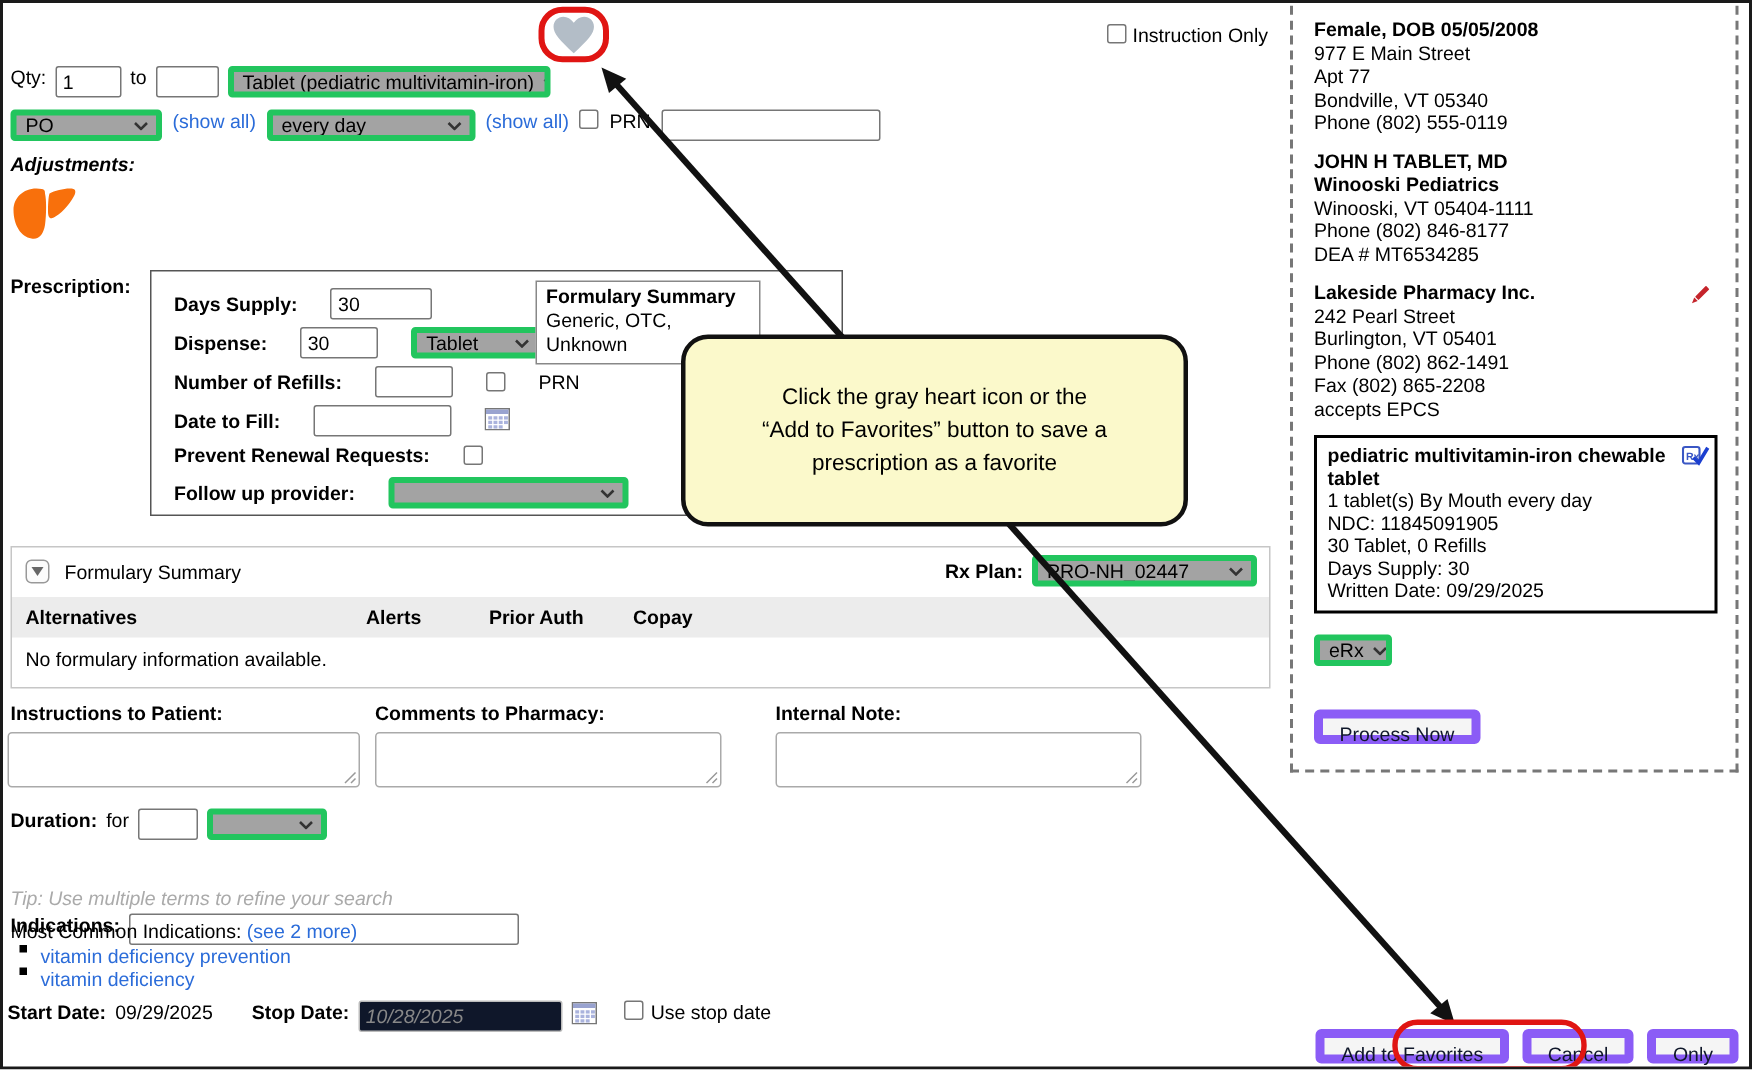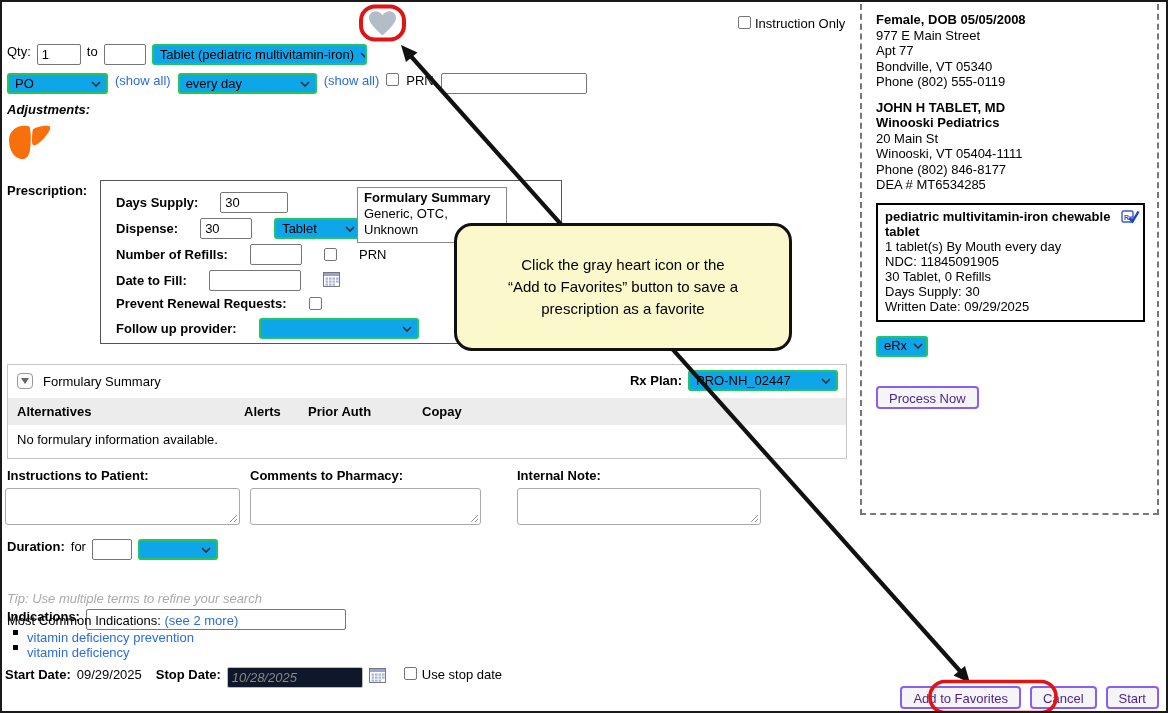--- a/index.html
+++ b/index.html
@@ -8,24 +8,24 @@
   #page { position:relative; width:1168px; height:713px; border:2px solid #1a1a1a; background:#fff; overflow:hidden; }
 
   .abs { position:absolute; }
   .b { font-weight:bold; }
   .row { display:flex; align-items:flex-start; }
   .link { color:#2b6cd9; cursor:pointer; text-decoration:none; }
 
   input[type=text] { height:21px; border:1px solid #767676; border-radius:2px; font-family:"Liberation Sans",sans-serif; font-size:13px; padding:0 4px; background:#fff; }
   .cb { display:inline-block; width:13px; height:13px; border:1px solid #767676; border-radius:2px; background:#fff; flex:none; }
 
-  .sel { display:inline-flex; align-items:center; justify-content:space-between; height:21px; border:2px solid #22c55e; border-radius:3px; background:#0ea5e9; padding:0 5px 0 6px; gap:6px; white-space:nowrap; overflow:hidden; }
+  .sel { display:inline-flex; align-items:center; justify-content:space-between; height:21px; border:4px solid #22c55e; border-radius:3px; background:#a3a3a3; padding:0 5px 0 6px; gap:6px; white-space:nowrap; overflow:hidden; }
   .sel .chev { flex:none; display:inline-block; }
 
-  .btn { display:inline-block; height:23px; line-height:21px; padding:0 11px; background:#f5f5f5; border:2px solid #8b5cf6; border-radius:4px; font-size:13px; color:#4c1d95; text-align:center; }
+  .btn { display:inline-block; height:23px; line-height:21px; padding:0 11px; background:#f5f5f5; border:6px solid #8b5cf6; border-radius:4px; font-size:13px; color:#0f172a; text-align:center; }
 
   
   #title { top:13px; left:8px; font-size:13.5px; letter-spacing:.1px; }
   #heart { top:6px; left:364px; }
   #instruction-only { top:14px; left:736px; gap:4px; }
 
   
   #row-qty { top:42px; left:5px; gap:6px; }
   #row-route { top:71px; left:5px; gap:7px; }
 
@@ -214,21 +214,21 @@
       <span class="sel" style="width:150px">
         <span>PRO-NH_02447</span>
         <svg class="chev" width="10" height="6" viewBox="0 0 10 6">
             <polyline points="1,1 5,5 9,1" fill="none" stroke="#333" stroke-width="1.7"></polyline>
           </svg>
       </span>
     </div>
     <div id="fs-thead">
       <span style="left:9px">Alternatives</span>
       <span style="left:236px">Alerts</span>
-      <span style="left:300px">Prior Auth</span>
+      <span style="left:318px">Prior Auth</span>
       <span style="left:414px">Copay</span>
     </div>
     <div id="fs-empty">No formulary information available.</div>
   </div>
 
   <span class="note-label" style="left:5px">Instructions to Patient:</span>
   <span class="note-label" style="left:248px">Comments to Pharmacy:</span>
   <span class="note-label" style="left:515px">Internal Note:</span>
 
   <div class="ta-wrap" style="left:3px;width:235px">
@@ -277,21 +277,21 @@
     <a class="link">vitamin deficiency prevention</a>
   </div>
   <div class="mci-item abs" style="top:643px">
     <span class="sq-bullet"></span>
     <a class="link">vitamin deficiency</a>
   </div>
 
   <div id="dates-row" class="abs row">
     <span class="b">Start Date:</span>
     <span>09/29/2025</span>
-    <span class="b" style="margin-left:8px">Stop Date:</span>
+    <span class="b" style="margin-left:20px">Stop Date:</span>
     <input id="stop-input" type="text" disabled="" value="10/28/2025" style="">
     <span>
       <svg width="17" height="16" viewBox="0 0 17 16">
           <rect x="0.5" y="1.5" width="16" height="14" fill="#fff" stroke="#777"></rect>
           <rect x="1" y="2" width="15" height="3" fill="#99a3d0"></rect>
           <g fill="#aab3dd">
             <rect x="2.5" y="6.5" width="2.6" height="2.2"></rect>
             <rect x="6" y="6.5" width="2.6" height="2.2"></rect>
             <rect x="9.5" y="6.5" width="2.6" height="2.2"></rect>
             <rect x="13" y="6.5" width="2.6" height="2.2"></rect>
@@ -307,38 +307,53 @@
     </span>
     <label class="row" style="gap:5px;margin-left:12px">
       <span class="cb"></span>
       <span>Use stop date</span>
     </label>
   </div>
 
   <div id="footer-buttons" class="abs row">
     <span class="btn">Add to Favorites</span>
     <span class="btn">Cancel</span>
-    <span class="btn">Start</span>
+    <span class="btn">Only</span>
   </div>
 
   <div id="sidebar" class="abs">
     <div class="sb-block">
       <div class="b">Female, DOB 05/05/2008</div>
       <div>977 E Main Street</div>
       <div>Apt 77</div>
       <div>Bondville, VT 05340</div>
       <div>Phone (802) 555-0119</div>
     </div>
     <div class="sb-block">
       <div class="b">JOHN H TABLET, MD</div>
       <div class="b">Winooski Pediatrics</div>
-      <div>20 Main St</div>
       <div>Winooski, VT 05404-1111</div>
       <div>Phone (802) 846-8177</div>
       <div>DEA # MT6534285</div>
+    </div>
+    <div class="sb-block">
+      <span id="pencil">
+        <svg width="18" height="18" viewBox="0 0 20 20">
+            <g transform="rotate(45 10 10)">
+              <rect x="8.3" y="1.5" width="3.6" height="11.5" rx="0.6" fill="#c5242b"></rect>
+              <path d="M8.3 13.8 L11.9 13.8 L10.1 18 Z" fill="#c5242b"></path>
+            </g>
+          </svg>
+      </span>
+      <div class="b">Lakeside Pharmacy Inc.</div>
+      <div>242 Pearl Street</div>
+      <div>Burlington, VT 05401</div>
+      <div>Phone (802) 862-1491</div>
+      <div>Fax (802) 865-2208</div>
+      <div>accepts EPCS</div>
     </div>
     <div id="drug-box">
       <span id="rxedit">
         <svg width="19" height="16" viewBox="0 0 19 16">
             <rect x="1" y="2" width="11" height="11" rx="1.5" fill="none" stroke="#3a57c4" stroke-width="1.4"></rect>
             <text x="3" y="10.5" font-size="7" font-family="Liberation Sans, sans-serif" fill="#3a57c4" font-weight="bold">Rx</text>
             <path d="M8 9 L11.5 12.5 L17.5 2.5" fill="none" stroke="#1b3fd0" stroke-width="2.4"></path>
           </svg>
       </span>
       <div id="drug-name">pediatric multivitamin-iron chewable tablet</div>

